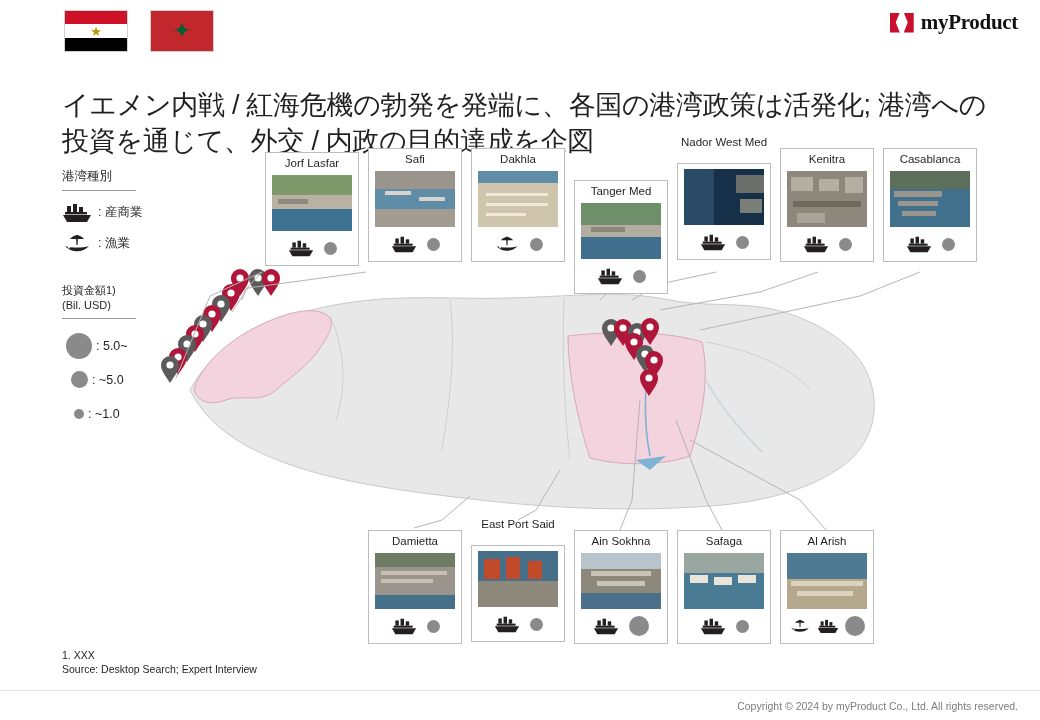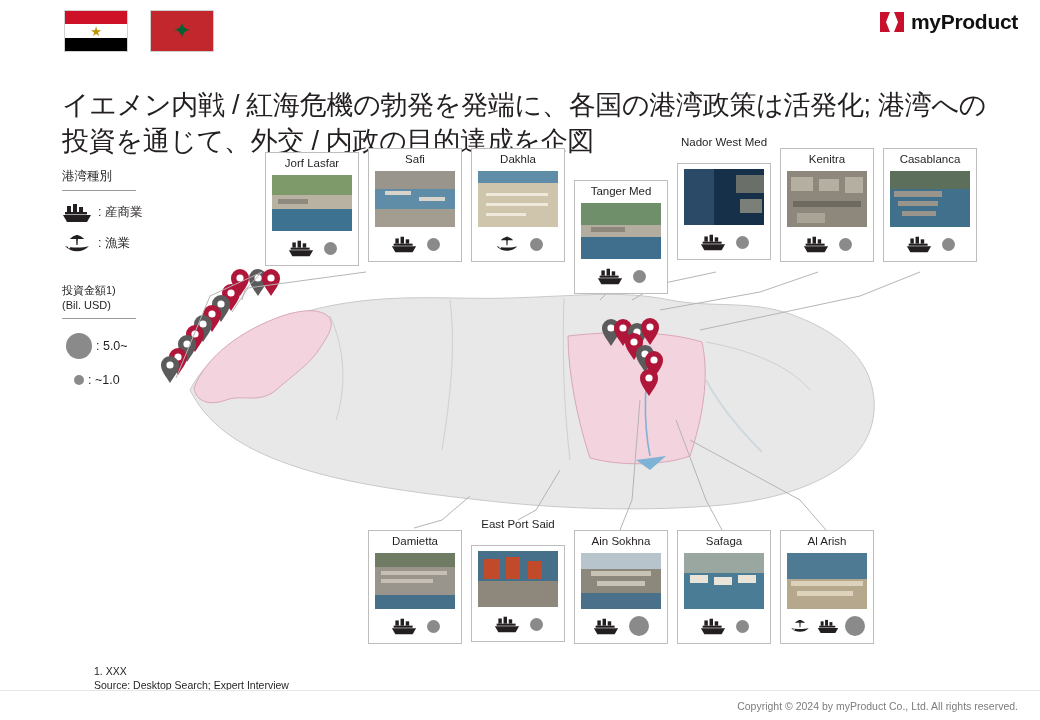--- a/index.html
+++ b/index.html
@@ -20,21 +20,21 @@
   .flag-ma{background:#c1272d;}
   .flag-ma .star{position:absolute;top:50%;left:50%;transform:translate(-50%,-50%);color:#006233;font-size:22px;line-height:1;}
 
   .logo{position:absolute;top:10px;right:22px;display:flex;align-items:center;gap:7px;}
   .logo .mark{width:24px;height:20px;position:relative;}
   .logo .mark:before,.logo .mark:after{
     content:"";position:absolute;top:0;width:10px;height:20px;background:#c8102e;
   }
   .logo .mark:before{left:0;clip-path:polygon(0 0,100% 0,60% 50%,100% 100%,0 100%);}
   .logo .mark:after{right:0;clip-path:polygon(0 0,100% 0,100% 100%,0 100%,40% 50%);}
-  .logo .txt{font-size:21px;font-weight:bold;letter-spacing:-.3px;color:#111;}
+  .logo .txt{font-size:21px;font-weight:bold;letter-spacing:-.3px;color:#111;font-family:Liberation Serif, serif;}
 
   .title{
     position:absolute;top:60px;left:62px;width:930px;
     font-size:27px;line-height:1.33;font-weight:normal;color:#231f20;letter-spacing:-.3px;margin-top:28px;
   }
 
   
   .legend{position:absolute;left:62px;top:168px;width:160px;font-size:12px;}
   .legend-title{font-size:12.5px;color:#231f20;}
   .legend-rule{width:74px;height:1px;background:#9a9a9a;margin:5px 0 6px 0;}
@@ -78,21 +78,21 @@
   
   .ph{position:absolute;inset:0;}
   .ph.sea{background:linear-gradient(180deg,#2f5d7c 0%,#3d7391 60%,#4b8aa8 100%);}
   .ph.land{background:linear-gradient(180deg,#cfc4ac 0%,#b8ab90 100%);}
   .ph.dark{background:linear-gradient(180deg,#14263a 0%,#1d3b57 100%);}
   .ph.quay{background:linear-gradient(180deg,#9a958c 0%,#7d786f 100%);}
 
   .lines{position:absolute;left:0;top:0;width:1040px;height:720px;pointer-events:none;}
 
   
-  .src{position:absolute;left:62px;top:664px;font-size:10.5px;line-height:1.35;color:#231f20;margin-left:32px;}
+  .src{position:absolute;left:62px;top:648px;font-size:10.5px;line-height:1.35;color:#231f20;}
   .copy{position:absolute;right:22px;top:700px;font-size:10.5px;color:#7d7d7d;}
   .footline{position:absolute;left:0;top:690px;width:1040px;height:1px;background:#e6e6e6;}
 </style>
 </head>
 <body>
 
 <div class="flags">
   <div class="flag flag-eg">
     <div class="band b1"></div>
       <div class="band b2"></div>
@@ -144,20 +144,24 @@
 
   <div class="legend-amt-title">
     <div>投資金額1)</div>
     <div>(Bil. USD)</div>
   </div>
   <div class="legend-rule2"></div>
 
   <div class="size-row">
     <span class="dot dot-l"></span>
     <span class="size-lbl">: 5.0~</span>
+  </div>
+  <div class="size-row">
+    <span class="dot dot-m"></span>
+    <span class="size-lbl">: ~5.0</span>
   </div>
   <div class="size-row">
     <span class="dot dot-s"></span>
     <span class="size-lbl">: ~1.0</span>
   </div>
 </div>
 
 <div class="map">
   <svg width="740" height="260" viewBox="0 0 740 260">
 

